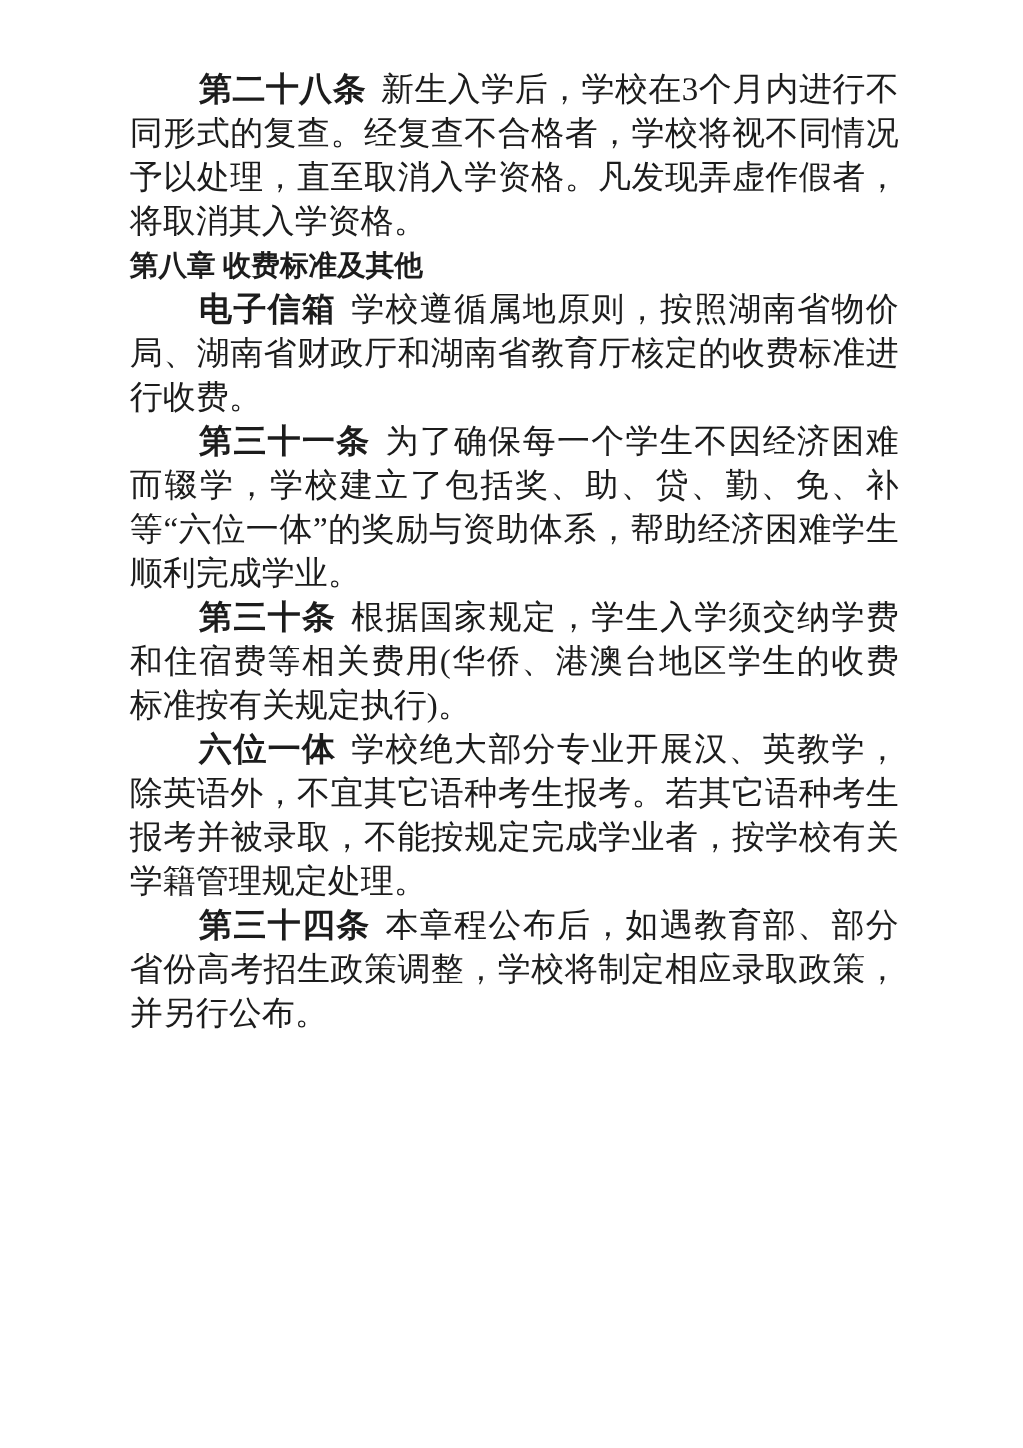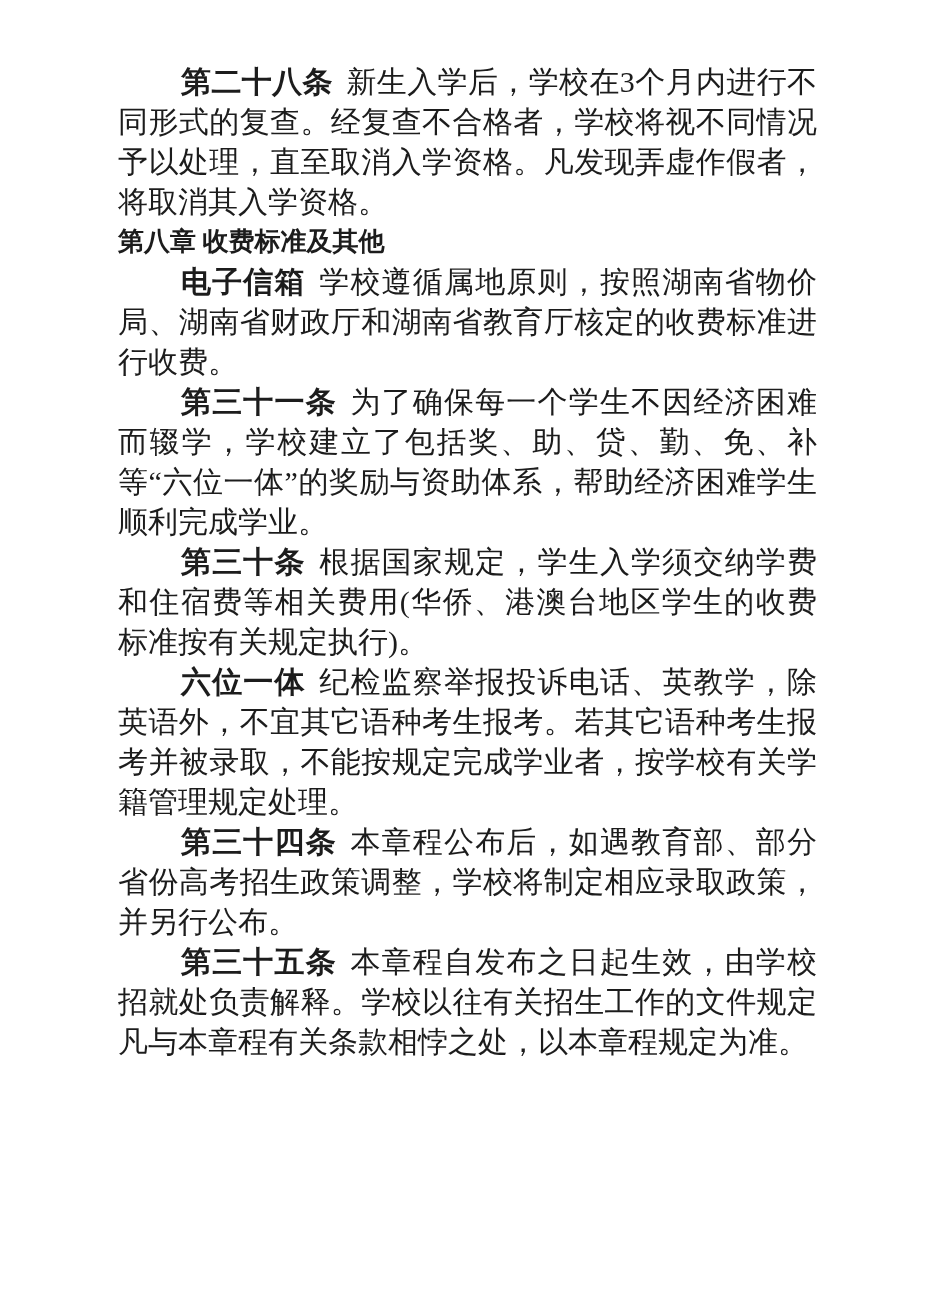--- a/index.html
+++ b/index.html
@@ -44,21 +44,20 @@
   <p class="para"><span class="article-label">第二十八条</span><span>新生入学后，学校在3个月内进行不同形式的复查。经复查不合格者，学校将视不同情况予以处理，直至取消入学资格。凡发现弄虚作假者，将取消其入学资格。</span></p>
 
   <p class="heading">第八章 收费标准及其他</p>
 
   <p class="para"><span class="article-label">电子信箱</span><span>学校遵循属地原则，按照湖南省物价局、湖南省财政厅和湖南省教育厅核定的收费标准进行收费。</span></p>
 
   <p class="para"><span class="article-label">第三十一条</span><span>为了确保每一个学生不因经济困难而辍学，学校建立了包括奖、助、贷、勤、免、补等“六位一体”的奖励与资助体系，帮助经济困难学生顺利完成学业。</span></p>
 
   <p class="para"><span class="article-label">第三十条</span><span>根据国家规定，学生入学须交纳学费和住宿费等相关费用(华侨、港澳台地区学生的收费标准按有关规定执行)。</span></p>
 
-  <p class="para"><span class="article-label">六位一体</span><span>纪检监察举报投诉电话、英教学，除英语外，不宜其它语种考生报考。若其它语种考生报考并被录取，不能按规定完成学业者，按学校有关学籍管理规定处理。</span></p>
+  <p class="para"><span class="article-label">六位一体</span><span>学校绝大部分专业开展汉、英教学，除英语外，不宜其它语种考生报考。若其它语种考生报考并被录取，不能按规定完成学业者，按学校有关学籍管理规定处理。</span></p>
 
 
 
   <p class="para"><span class="article-label">第三十四条</span><span>本章程公布后，如遇教育部、部分省份高考招生政策调整，学校将制定相应录取政策，并另行公布。</span></p>
 
-  <p class="para"><span class="article-label">第三十五条</span><span>本章程自发布之日起生效，由学校招就处负责解释。学校以往有关招生工作的文件规定凡与本章程有关条款相悖之处，以本章程规定为准。</span></p>
 
 </div>
 
 </body></html>

